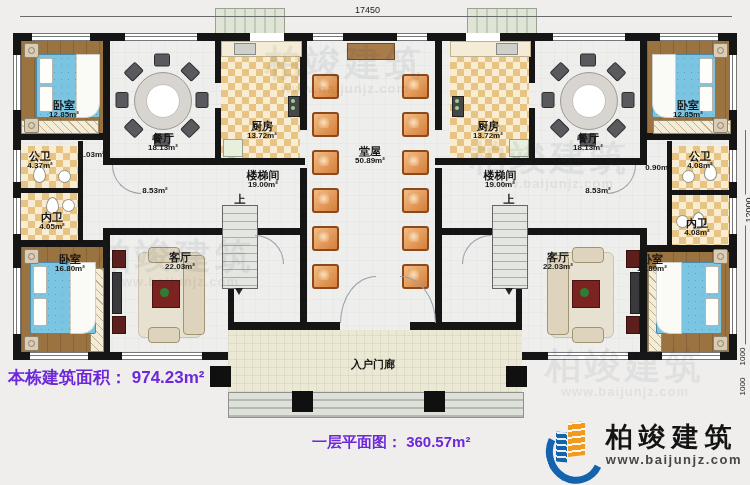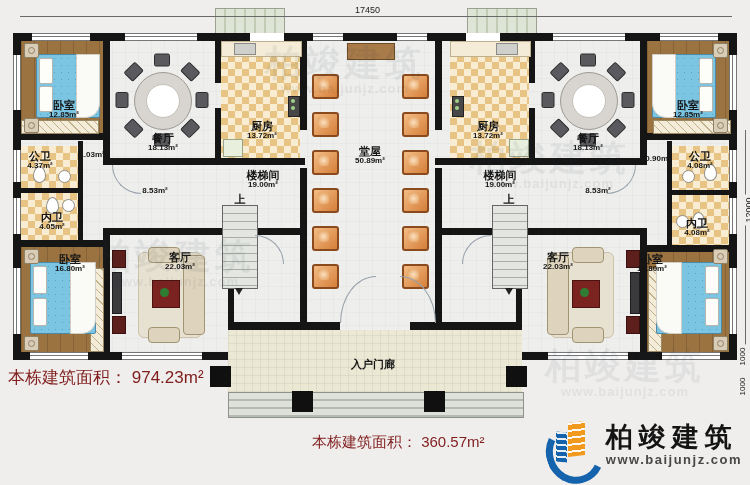--- a/index.html
+++ b/index.html
@@ -60,21 +60,21 @@
   
   .dimline-h{position:absolute;border-top:1px solid #6a6a6a;z-index:5;}
   .dimline-v{position:absolute;border-left:1px solid #6a6a6a;z-index:5;}
   .dimtext{position:absolute;font-size:9px;color:#1c1c1c;background:#efeeec;padding:0 3px;z-index:6;white-space:nowrap;}
   .dimtext-v{transform:rotate(-90deg);transform-origin:center;}
   
   .wm{position:absolute;opacity:.07;color:#23324a;text-align:center;pointer-events:none;z-index:40;}
   .wm-t{font-size:36px;font-weight:900;letter-spacing:4px;line-height:1;}
   .wm-u{font-size:13px;font-weight:bold;letter-spacing:1px;}
   
-  .stat{position:absolute;font-weight:normal;color:#7f1d1d;white-space:nowrap;z-index:50;}
+  .stat{position:absolute;font-weight:bold;color:#6d28d9;white-space:nowrap;z-index:50;}
   .stat-lg{font-size:17px;}
   .stat-md{font-size:15px;}
   .title-row{position:absolute;left:28px;top:421px;display:flex;align-items:flex-end;gap:18px;border-bottom:4px solid #111;padding:0 10px 4px 0;z-index:50;}
   .title-main{font-size:37px;font-weight:900;color:#0d0d0d;letter-spacing:2px;line-height:1;}
   .title-scale{font-size:33px;font-weight:bold;color:#0d0d0d;line-height:1;}
   
   .logo{position:absolute;right:8px;top:416px;display:flex;align-items:center;gap:8px;z-index:50;}
   .logo-mark{position:relative;width:52px;height:58px;}
   .swoosh{position:absolute;left:0;top:6px;width:44px;height:48px;border:7px solid transparent;border-left-color:#1663ad;border-bottom-color:#1663ad;border-radius:50%;transform:rotate(-18deg);}
   .bldg-o{position:absolute;left:22px;top:6px;width:17px;height:34px;background:#f29a1d;background-image:repeating-linear-gradient(to bottom,rgba(255,255,255,.95) 0 2px,transparent 2px 7px);transform:skewY(-6deg);}
@@ -357,21 +357,21 @@
   </div>
   <div class="rlabel" style="left:652px;top:264px;">
     <span class="rname">卧室</span>
     <span class="rarea">16.80m²</span>
   </div>
   <div class="rlabel" style="left:373px;top:364px;">
     <span class="rname">入户门廊</span>
   </div>
 
   <div class="small-dim" style="left:92px;top:154px;">1.03m²</div>
-  <div class="small-dim" style="left:658px;top:158px;">0.90m²</div>
+  <div class="small-dim" style="left:658px;top:167px;">0.90m²</div>
   <div class="small-dim" style="left:155px;top:190px;">8.53m²</div>
   <div class="small-dim" style="left:598px;top:190px;">8.53m²</div>
   <div class="up" style="left:240px;top:199px;">上</div>
   <div class="up" style="left:509px;top:199px;">上</div>
 
   <div class="wm" style="left:215px;top:45px;width:260px;">
     <div class="wm-t">柏竣建筑</div>
     <div class="wm-u">www.baijunjz.com</div>
   </div>
   <div class="wm" style="left:420px;top:140px;width:260px;">
@@ -381,21 +381,21 @@
   <div class="wm" style="left:55px;top:238px;width:240px;">
     <div class="wm-t">柏竣建筑</div>
     <div class="wm-u">www.baijunjz.com</div>
   </div>
   <div class="wm" style="left:510px;top:348px;width:230px;">
     <div class="wm-t">柏竣建筑</div>
     <div class="wm-u">www.baijunjz.com</div>
   </div>
 
   <div class="stat stat-lg" style="left:8px;top:366px;">本栋建筑面积： 974.23m²</div>
-  <div class="stat stat-md" style="left:312px;top:433px;">本栋建筑面积： 360.57m²</div>
+  <div class="stat stat-md" style="left:312px;top:433px;">一层平面图： 360.57m²</div>
 
   <div class="logo">
     <div class="logo-mark">
       <div class="swoosh"></div>
       <div class="bldg-o"></div>
       <div class="bldg-b"></div>
     </div>
     <div class="logo-text">
       <div class="logo-name">柏竣建筑</div>
       <div class="logo-url">www.baijunjz.com</div>

